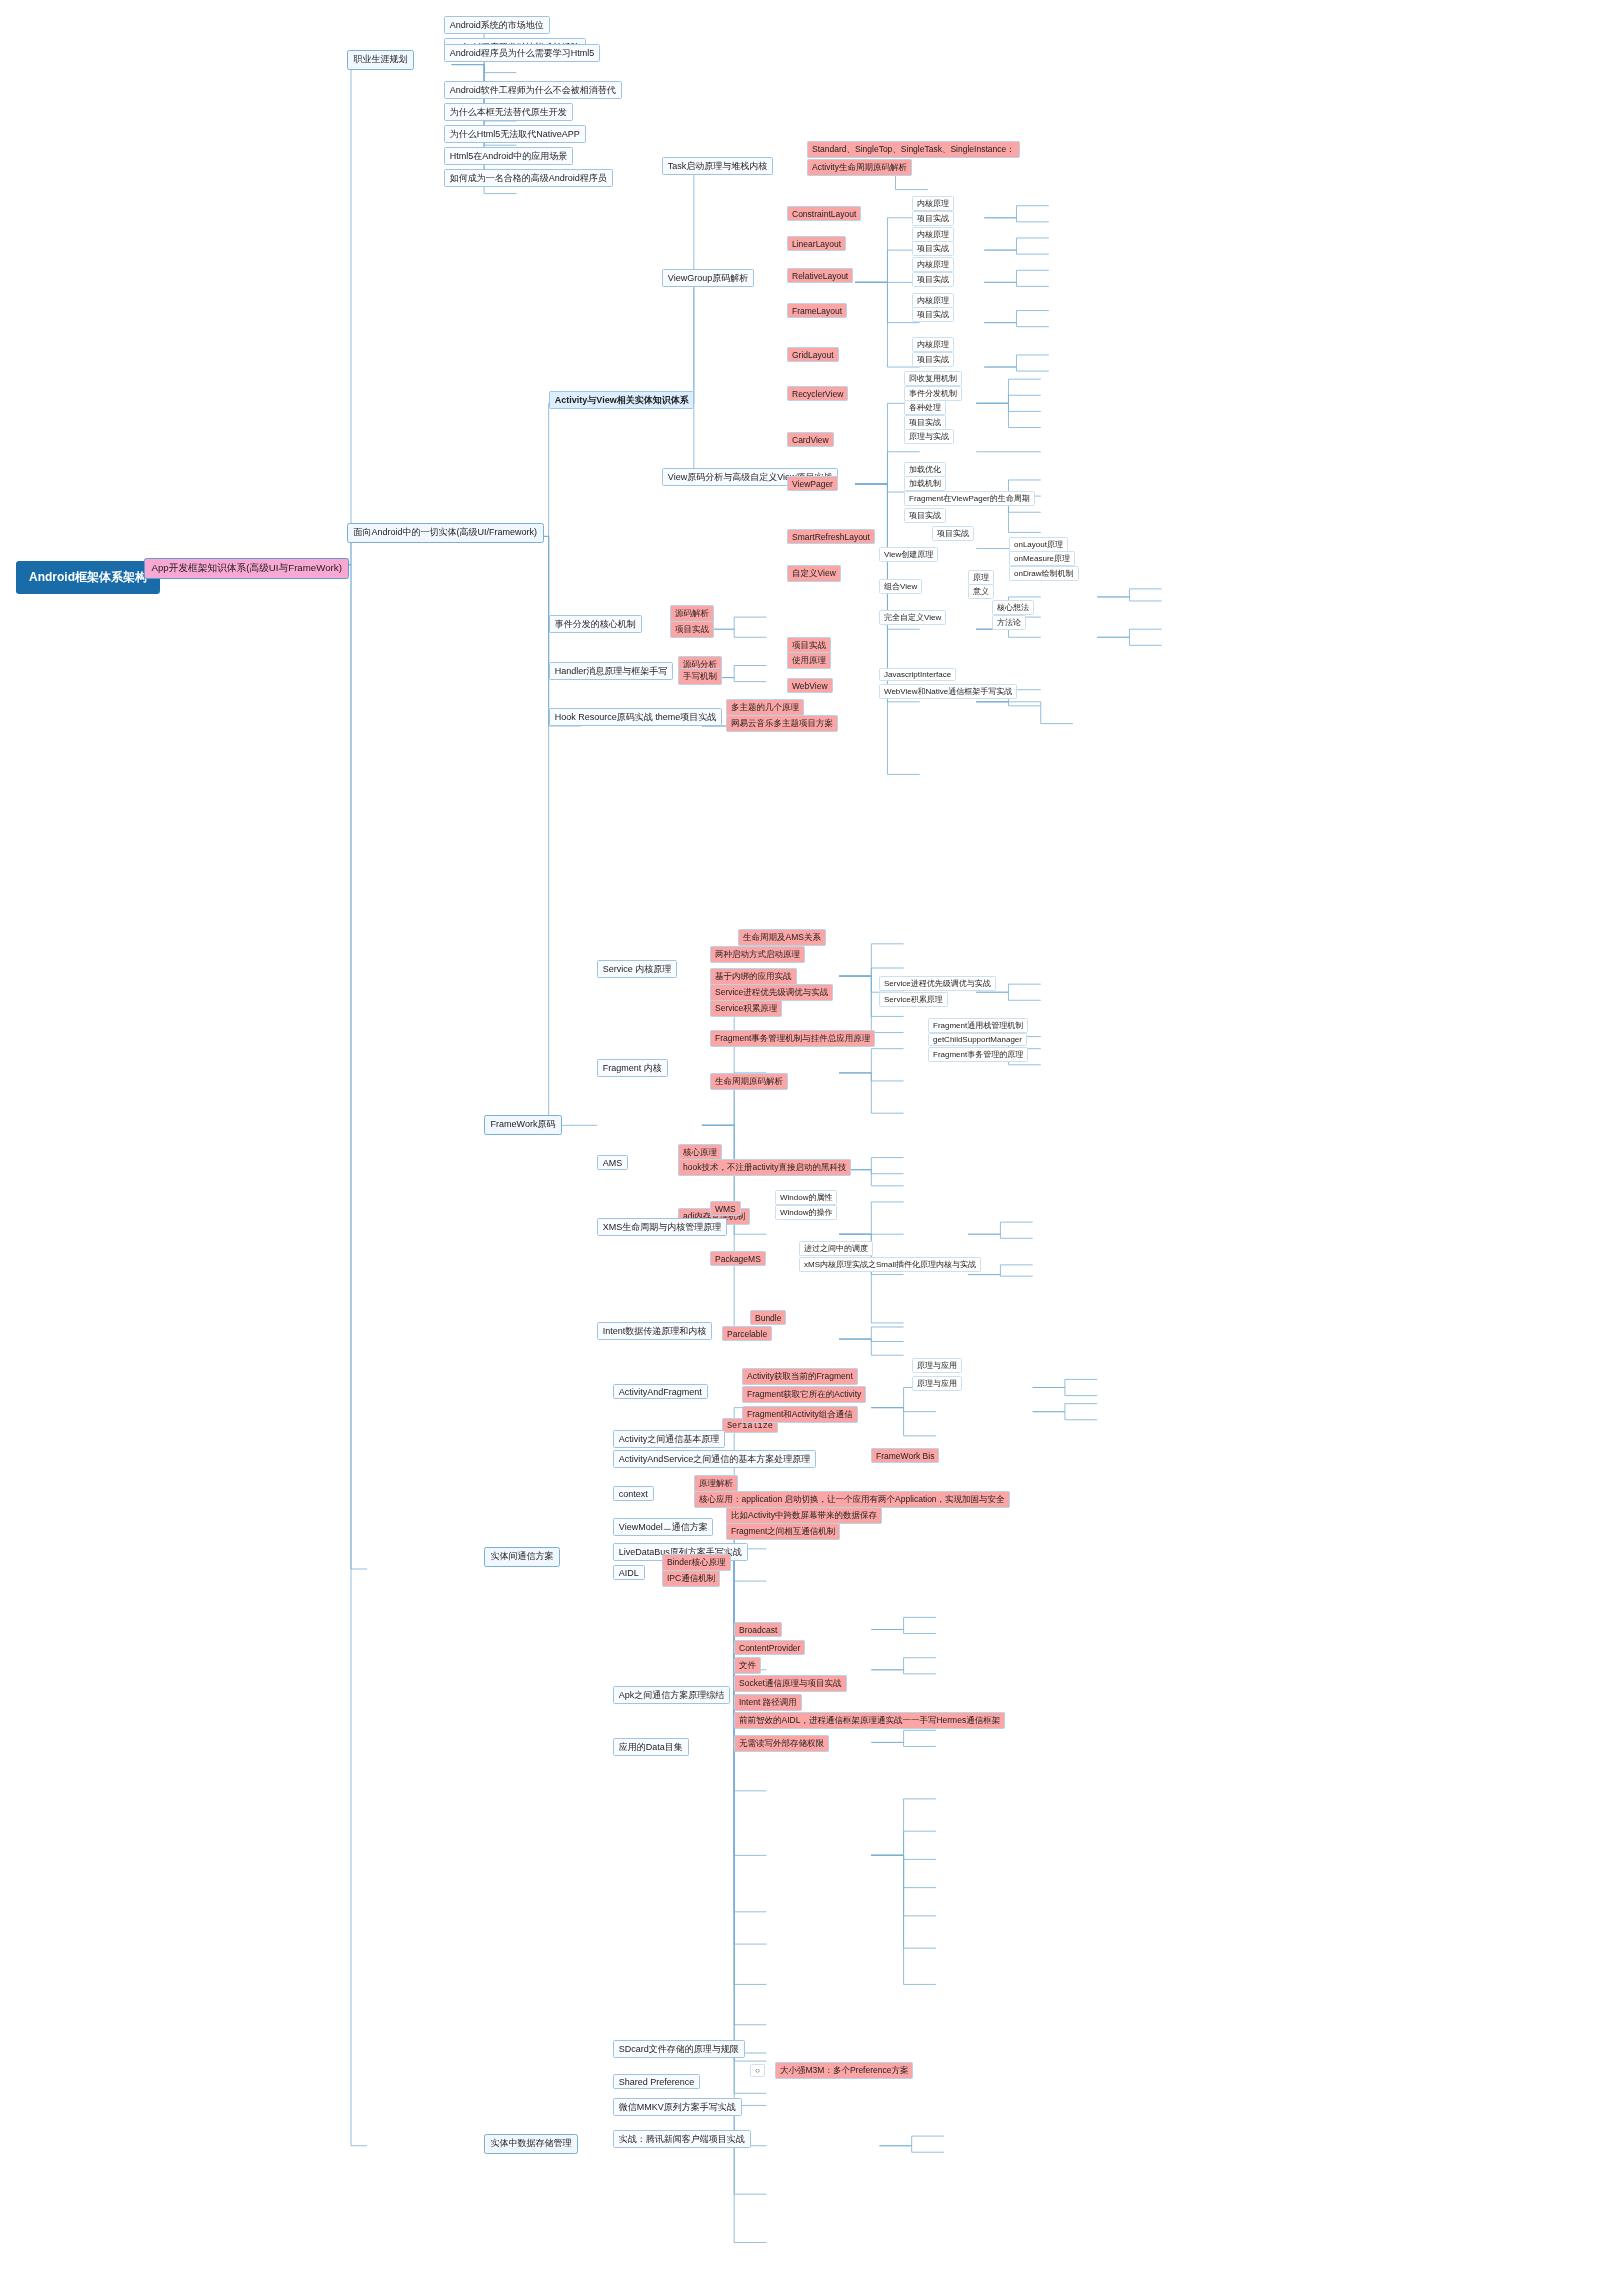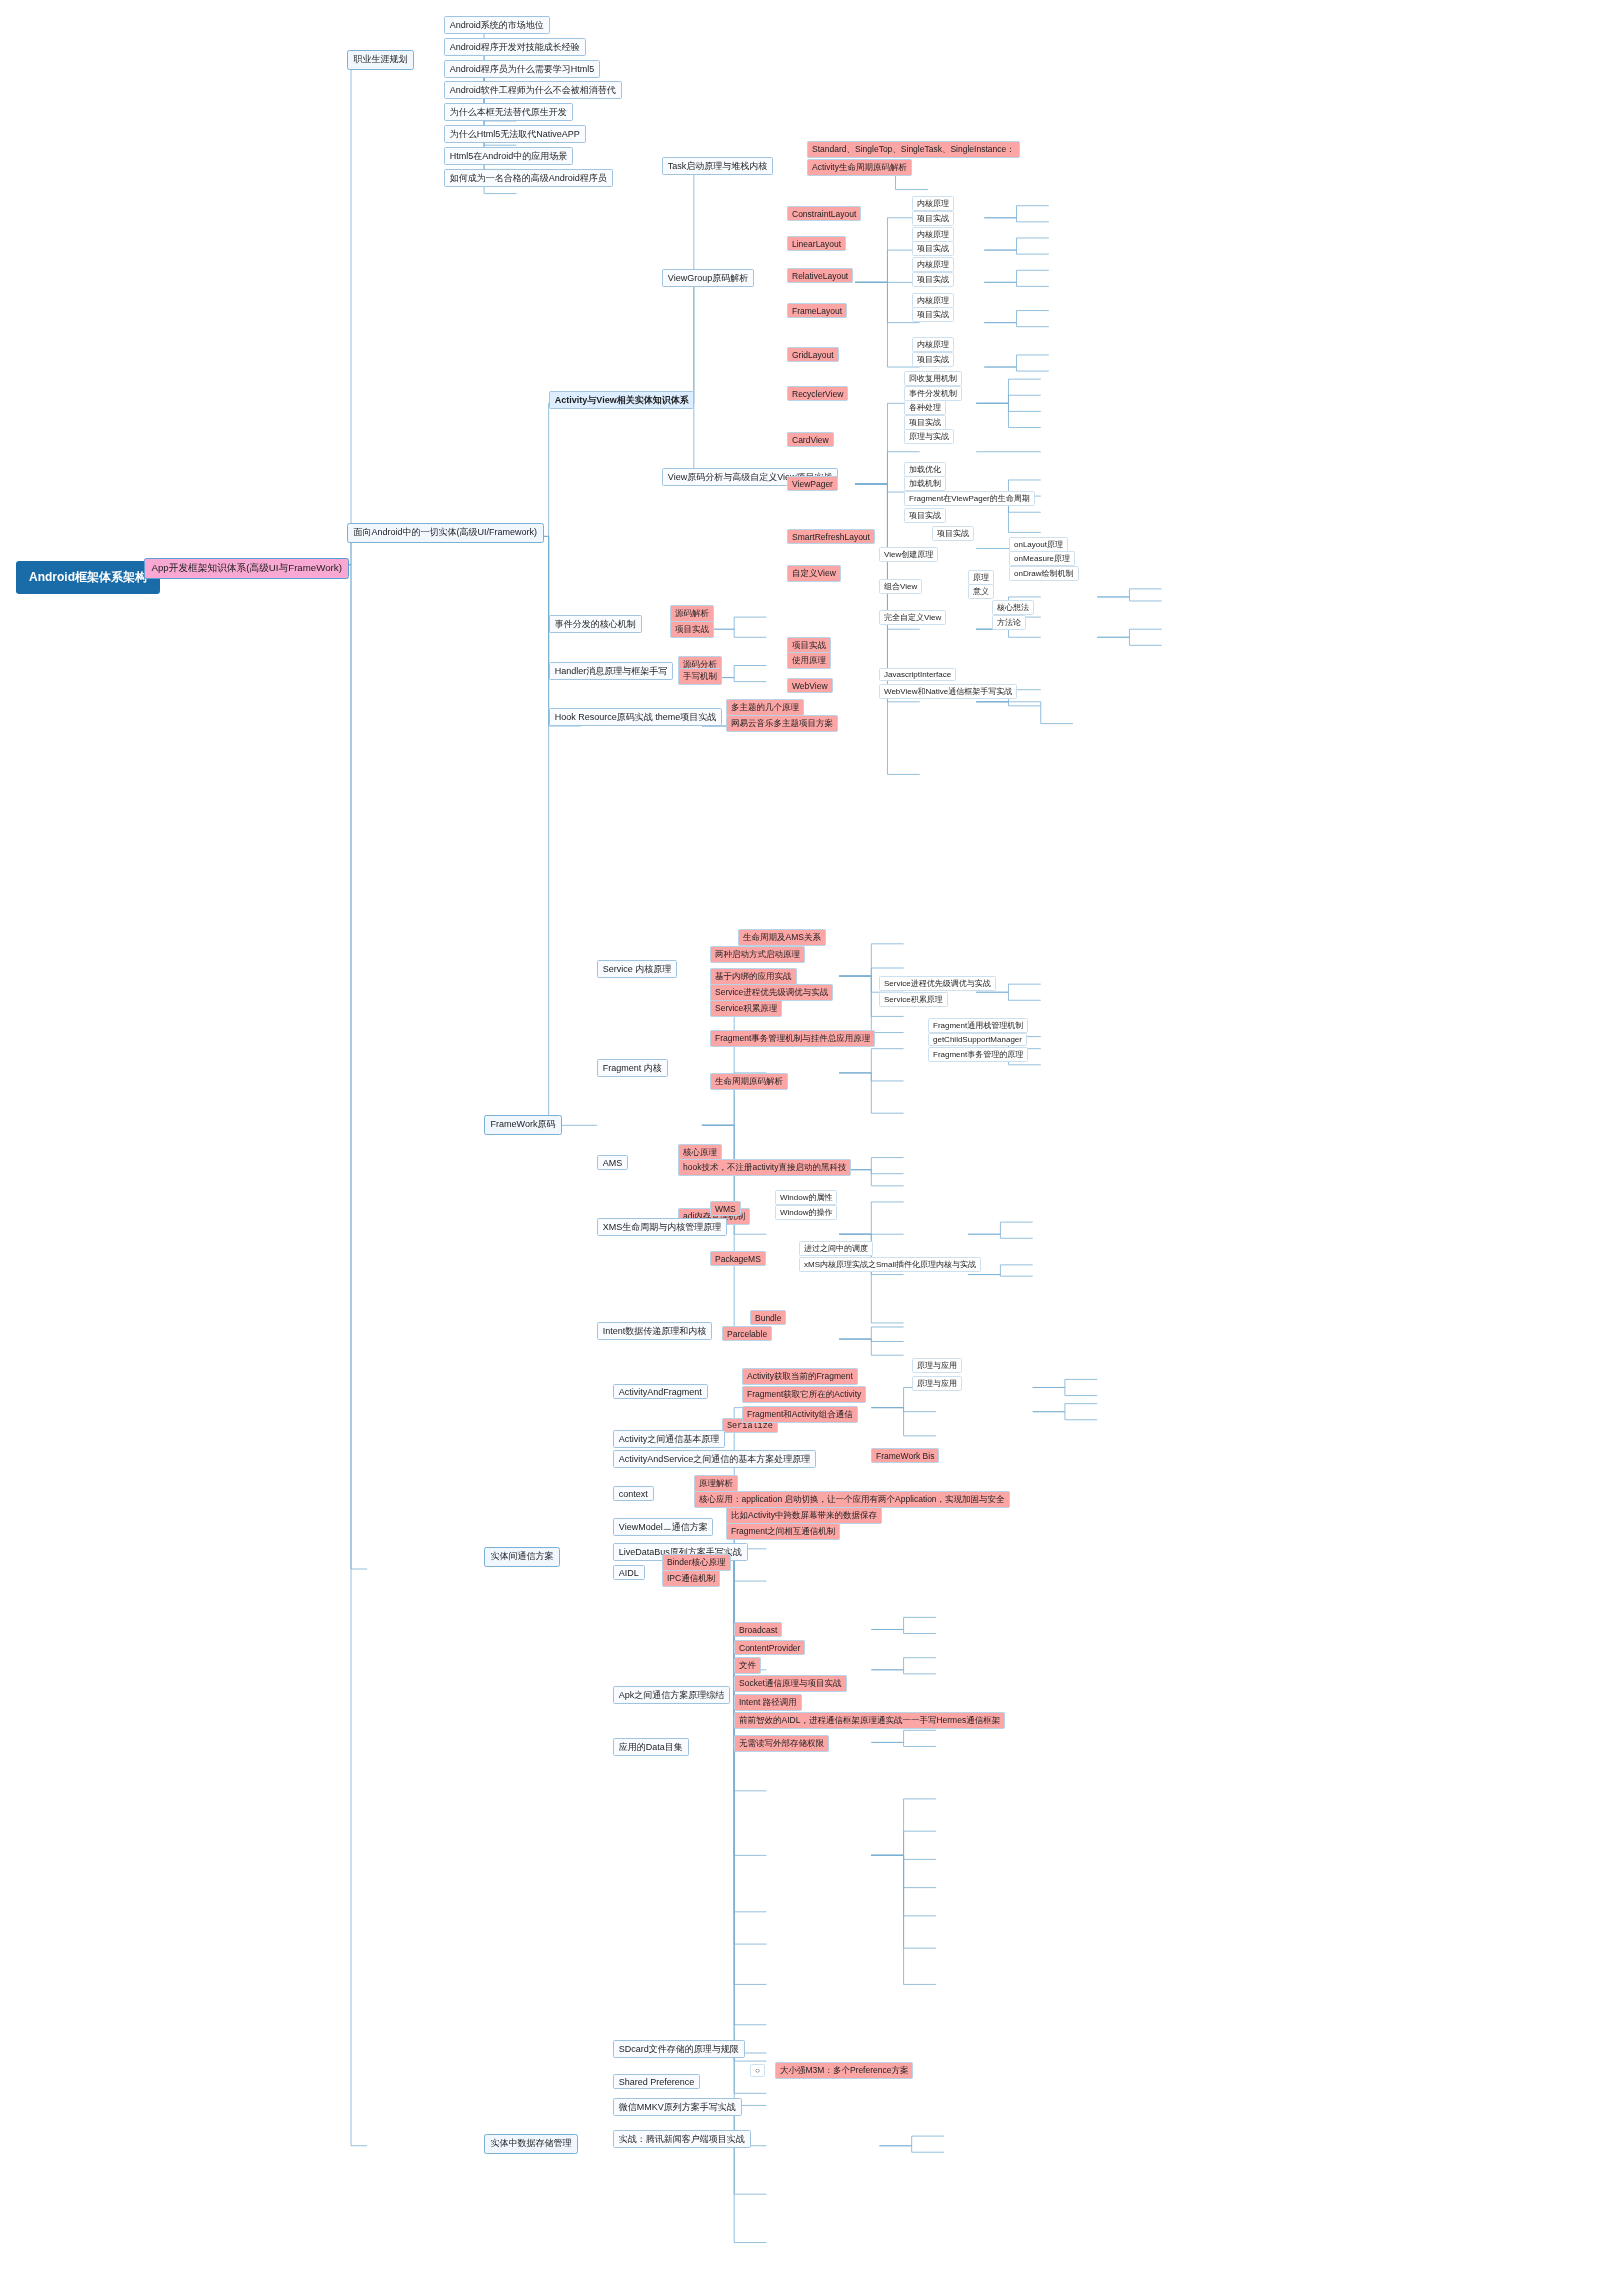--- a/index.html
+++ b/index.html
@@ -321,21 +321,21 @@
 <div class="l1-node" style="left:144px;top:558px;">
   <span>App开发框架知识体系(高级UI与FrameWork)</span>
 </div>
 
 <div class="l2-node" style="left:347px;top:50px;">
   <span>职业生涯规划</span>
 </div>
 
 <div class="l3-node" style="left:444px;top:16px;"><span>Android系统的市场地位</span></div>
 <div class="l3-node" style="left:444px;top:38px;"><span>Android程序开发对技能成长经验</span></div>
-<div class="l3-node" style="left:444px;top:60px;"><span>Android程序员为什么需要学习Html5</span></div>
+<div class="l3-node" style="left:444px;top:44px;"><span>Android程序员为什么需要学习Html5</span></div>
 <div class="l3-node" style="left:444px;top:81px;"><span>Android软件工程师为什么不会被相消替代</span></div>
 <div class="l3-node" style="left:444px;top:103px;"><span>为什么本框无法替代原生开发</span></div>
 <div class="l3-node" style="left:444px;top:125px;"><span>为什么Html5无法取代NativeAPP</span></div>
 <div class="l3-node" style="left:444px;top:147px;"><span>Html5在Android中的应用场景</span></div>
 <div class="l3-node" style="left:444px;top:169px;"><span>如何成为一名合格的高级Android程序员</span></div>
 
 <div class="l2-node" style="left:347px;top:523px;">
   <span>面向Android中的一切实体(高级UI/Framework)</span>
 </div>
 

